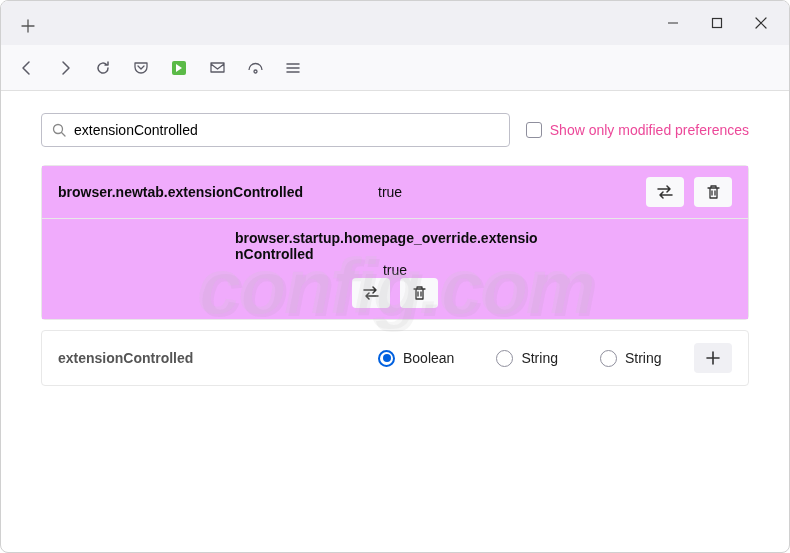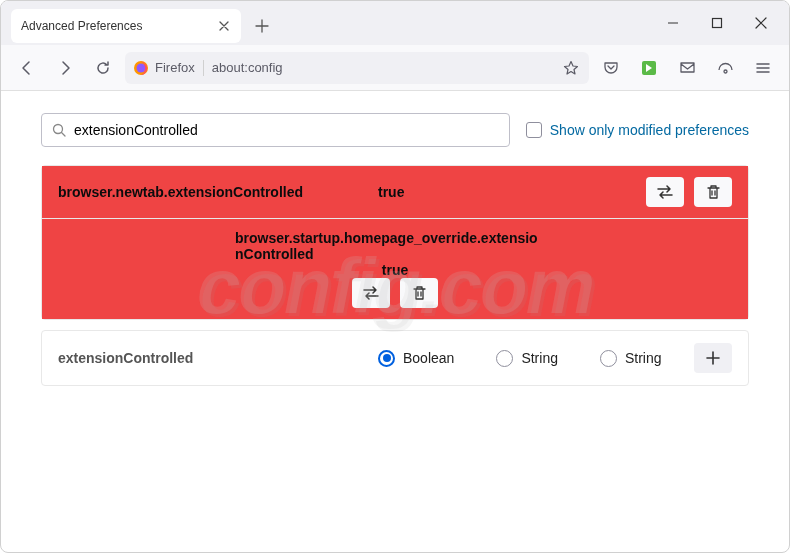--- a/index.html
+++ b/index.html
@@ -18,55 +18,47 @@
 .urlbar { flex: 1; display: flex; align-items: center; background: #f0f0f4; border-radius: 6px; height: 32px; padding: 0 8px; gap: 8px; }
 .url-identity { display: flex; align-items: center; gap: 6px; font-size: 13px; color: #5b5b66; padding-right: 8px; border-right: 1px solid #d0d0d0; }
 .url-text { font-size: 13px; color: #5b5b66; flex: 1; }
 .url-star { width: 20px; height: 20px; display: flex; align-items: center; justify-content: center; }
 .right-btn { width: 32px; height: 32px; display: flex; align-items: center; justify-content: center; border-radius: 4px; cursor: pointer; }
 
 .content { padding: 22px 40px; background: #fff; position: relative; }
 .search-row { display: flex; align-items: center; gap: 16px; margin-bottom: 18px; }
 .search-box { flex: 1; display: flex; align-items: center; border: 1px solid #bfbfc9; border-radius: 4px; height: 34px; padding: 0 10px; gap: 8px; max-width: 470px; }
 .search-input { border: none; outline: none; font-size: 14px; flex: 1; background: transparent; }
-.modified-check { display: flex; align-items: flex-end; gap: 8px; font-size: 14px; color: #0369a1; }
+.modified-check { display: flex; align-items: flex-end; gap: 8px; font-size: 14px; color: #ec4899; }
 .checkbox { width: 16px; height: 16px; border: 1px solid #8f8f9d; border-radius: 3px; }
 
 .prefs-table { border: 1px solid #e8e8e8; border-radius: 4px; }
-.pref-row { display: flex; align-items: center; padding: 11px 16px; background: #ef4444; border-bottom: 1px solid #e8e8e8; }
+.pref-row { display: flex; align-items: center; padding: 11px 16px; background: #f0abfc; border-bottom: 1px solid #e8e8e8; }
 .pref-row:last-child { border-bottom: none; flex-direction: column; }
 .pref-name { font-weight: bold; font-size: 14px; color: #0c0c0d; width: 320px; padding-right: 12px; word-break: break-all; }
-.pref-value { font-weight: bold; font-size: 14px; color: #0c0c0d; flex: 1; }
+.pref-value { font-weight: normal; font-size: 14px; color: #0c0c0d; flex: 1; }
 .pref-actions { display: flex; gap: 10px; align-items: center; }
 .pill-btn { width: 38px; height: 30px; background: #f9f9fb; border: none; border-radius: 4px; display: flex; align-items: center; justify-content: center; cursor: pointer; }
 
 .add-row { display: flex; align-items: center; padding: 12px 16px; border: 1px solid #e8e8e8; border-radius: 4px; margin-top: 10px; }
 .add-name { font-weight: bold; font-size: 14px; color: #555; width: 320px; }
 .radios { display: flex; gap: 42px; flex: 1; align-items: center; }
 .radio { display: flex; align-items: center; gap: 8px; font-size: 14px; color: #222; }
 .radio-circle { width: 17px; height: 17px; border: 1.5px solid #8f8f9d; border-radius: 50%; display: flex; align-items: center; justify-content: center; }
 .radio-circle.sel { border-color: #0060df; border-width: 2px; }
 .radio-dot { width: 8px; height: 8px; background: #0060df; border-radius: 50%; }
 .add-btn { width: 38px; height: 30px; background: #f0f0f4; border: none; border-radius: 4px; display: flex; align-items: center; justify-content: center; cursor: pointer; }
 
 .watermark { position: absolute; top: 50%; left: 50%; transform: translate(-50%, -40%); font-size: 78px; font-weight: bold; font-style: italic; color: rgba(200,200,200,0.17); letter-spacing: -2px; pointer-events: none; white-space: nowrap; text-shadow: 3px 3px 0 rgba(160,160,160,0.1); }
 svg { display: block; }
 </style>
 </head>
 <body>
 
 <div class="titlebar">
-  <div class="tab">
-    <span class="tab-title">Advanced Preferences</span>
-    <span class="tab-close">
-      <svg width="12" height="12" viewBox="0 0 12 12">
-          <path d="M2 2 L10 10 M10 2 L2 10" stroke="#555" stroke-width="1.3" stroke-linecap="round"></path>
-        </svg>
-    </span>
-  </div>
   <div class="newtab-btn">
     <svg width="14" height="14" viewBox="0 0 14 14">
         <path d="M7 1 V13 M1 7 H13" stroke="#555" stroke-width="1.3" stroke-linecap="round"></path>
       </svg>
   </div>
   <div class="spacer"></div>
   <div class="win-btn">
     <svg width="12" height="12" viewBox="0 0 12 12">
         <path d="M1 6 H11" stroke="#333" stroke-width="1.2"></path>
       </svg>
@@ -91,36 +83,20 @@
   </div>
   <div class="navbtn">
     <svg width="16" height="16" viewBox="0 0 16 16">
         <path d="M6 2 L12 8 L6 14" stroke="#5b5b66" stroke-width="1.5" fill="none" stroke-linecap="round" stroke-linejoin="round"></path>
       </svg>
   </div>
   <div class="navbtn">
     <svg width="16" height="16" viewBox="0 0 16 16">
         <path d="M13 8 A5 5 0 1 1 11.5 4.5 M13 2 V5 H10" stroke="#5b5b66" stroke-width="1.5" fill="none" stroke-linecap="round" stroke-linejoin="round"></path>
       </svg>
-  </div>
-  <div class="urlbar">
-    <div class="url-identity">
-      <svg width="16" height="16" viewBox="0 0 16 16">
-        <circle cx="8" cy="8" r="7" fill="#ff9500"></circle>
-        <circle cx="8" cy="8" r="4.5" fill="#9059ff"></circle>
-        <path d="M8 1 Q15 4 14 10 Q12 15 8 15 Q13 12 12 7 Q11 3 8 1" fill="#ff4f5e"></path>
-      </svg>
-      <span>Firefox</span>
-    </div>
-    <span class="url-text">about:config</span>
-    <div class="url-star">
-      <svg width="16" height="16" viewBox="0 0 16 16">
-          <path d="M8 1.5 L10 6 L14.5 6.5 L11 9.5 L12 14 L8 11.5 L4 14 L5 9.5 L1.5 6.5 L6 6 Z" stroke="#5b5b66" stroke-width="1.2" fill="none" stroke-linejoin="round"></path>
-        </svg>
-    </div>
   </div>
   <div class="right-btn">
     <svg width="16" height="16" viewBox="0 0 16 16">
         <path d="M2 3 H14 V7 A6 6 0 0 1 2 7 Z M5 6 L8 9 L11 6" stroke="#5b5b66" stroke-width="1.3" fill="none" stroke-linejoin="round" stroke-linecap="round"></path>
       </svg>
   </div>
   <div class="right-btn">
     <svg width="18" height="18" viewBox="0 0 18 18">
         <rect x="2" y="2" width="14" height="14" rx="2" fill="#5bba47"></rect>
         <path d="M6 5 L12 9 L6 13 Z" fill="#fff"></path>

